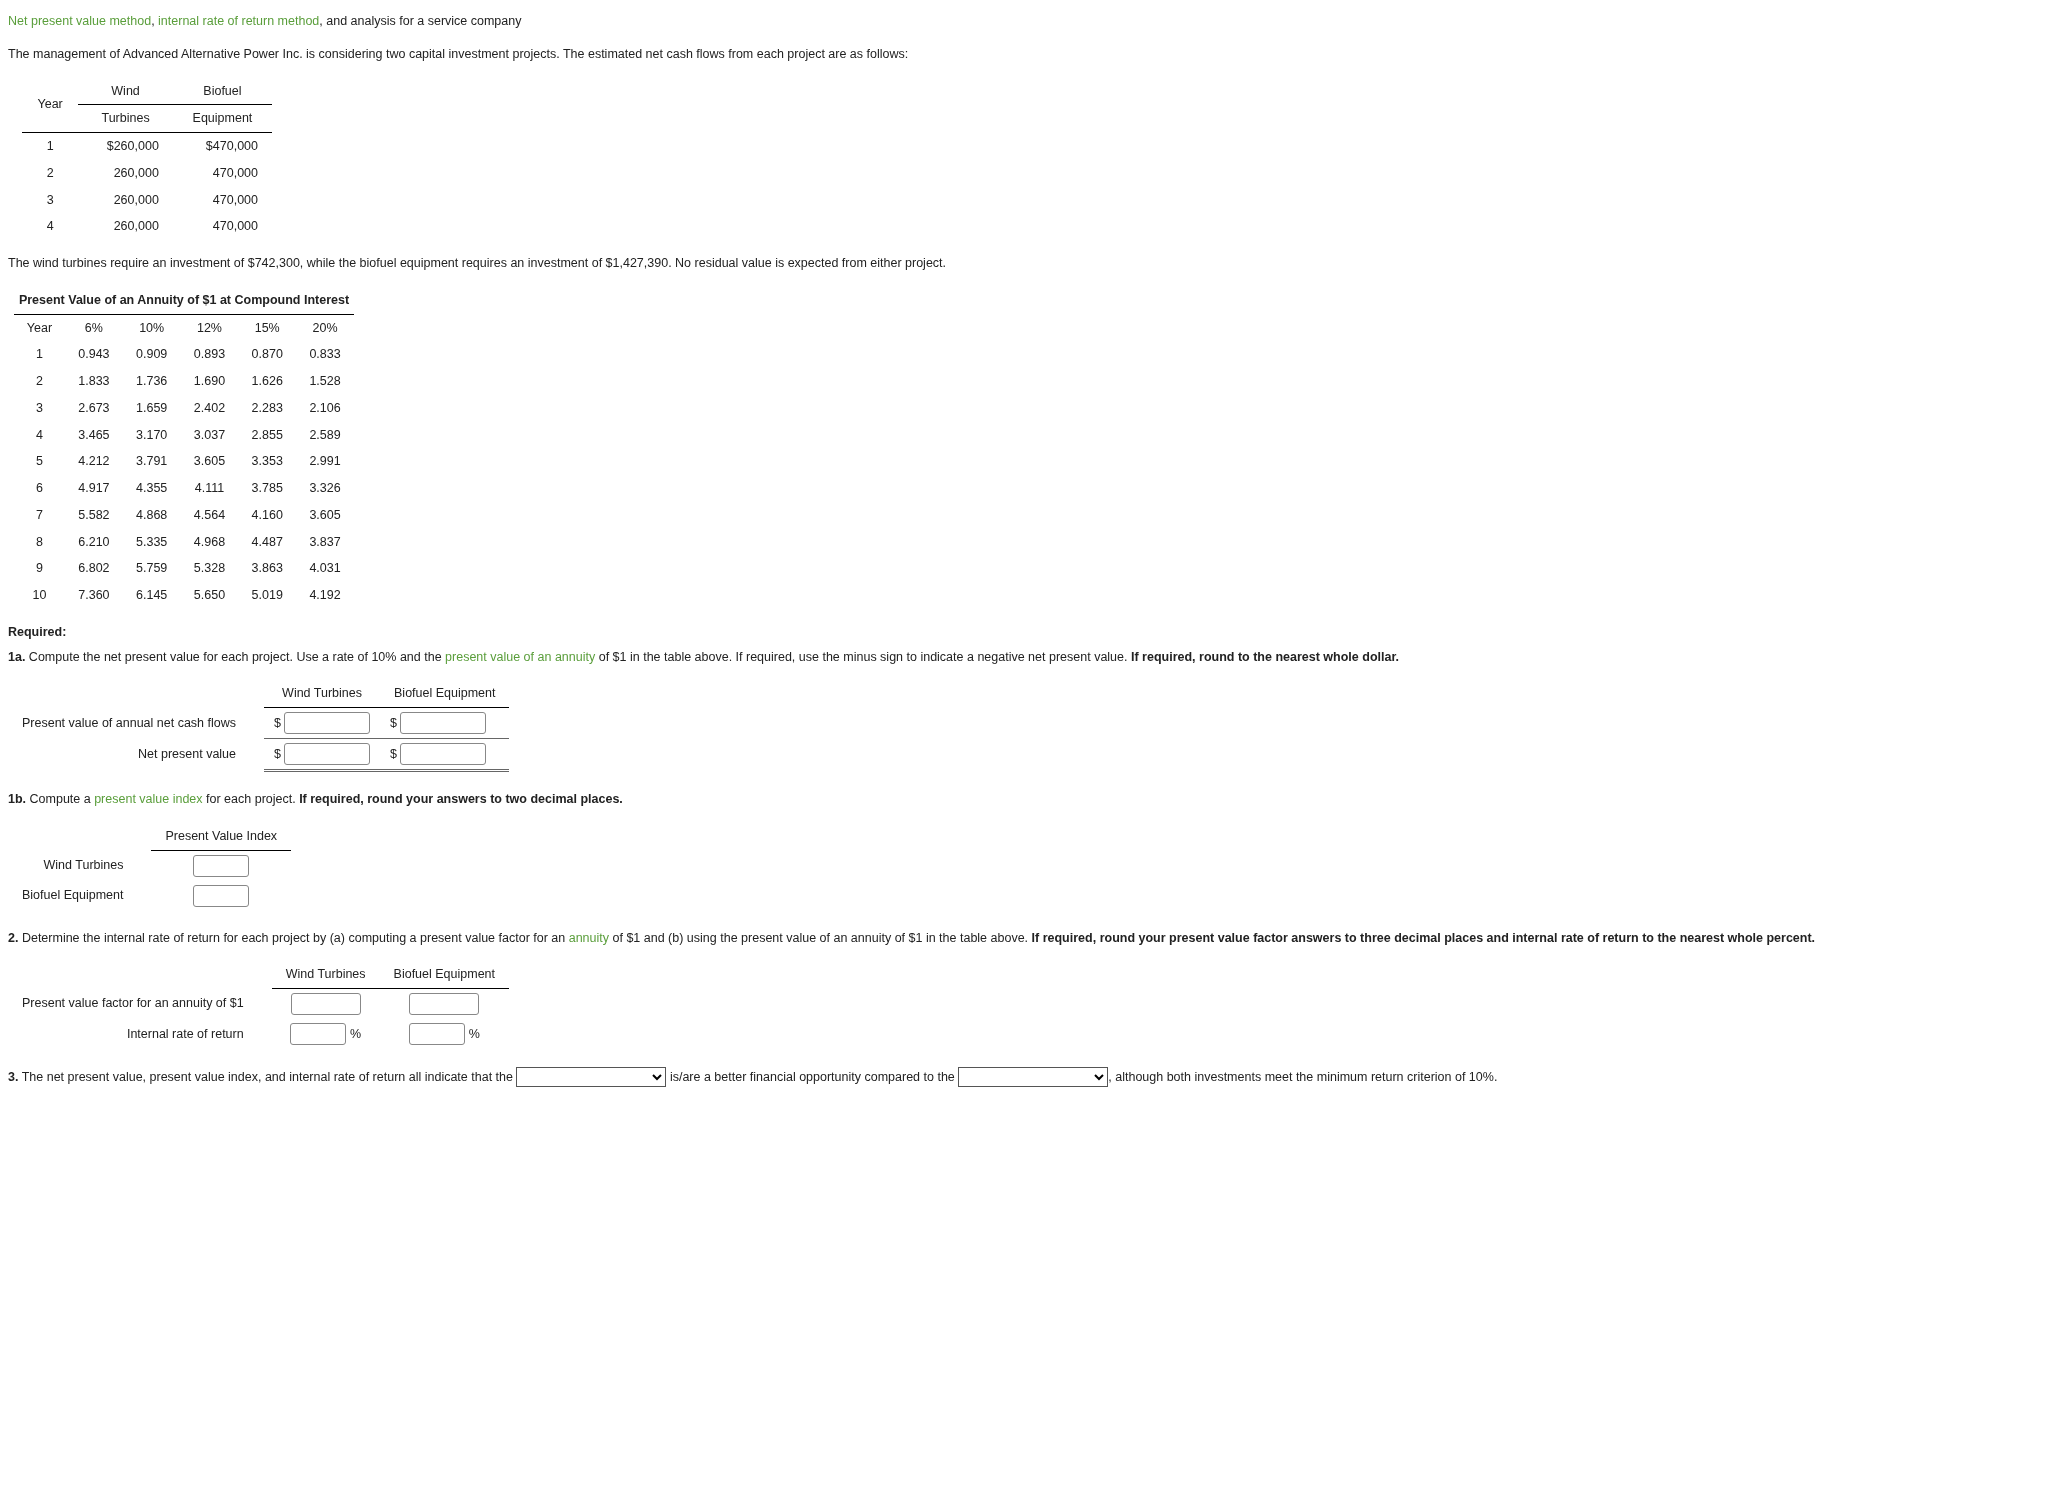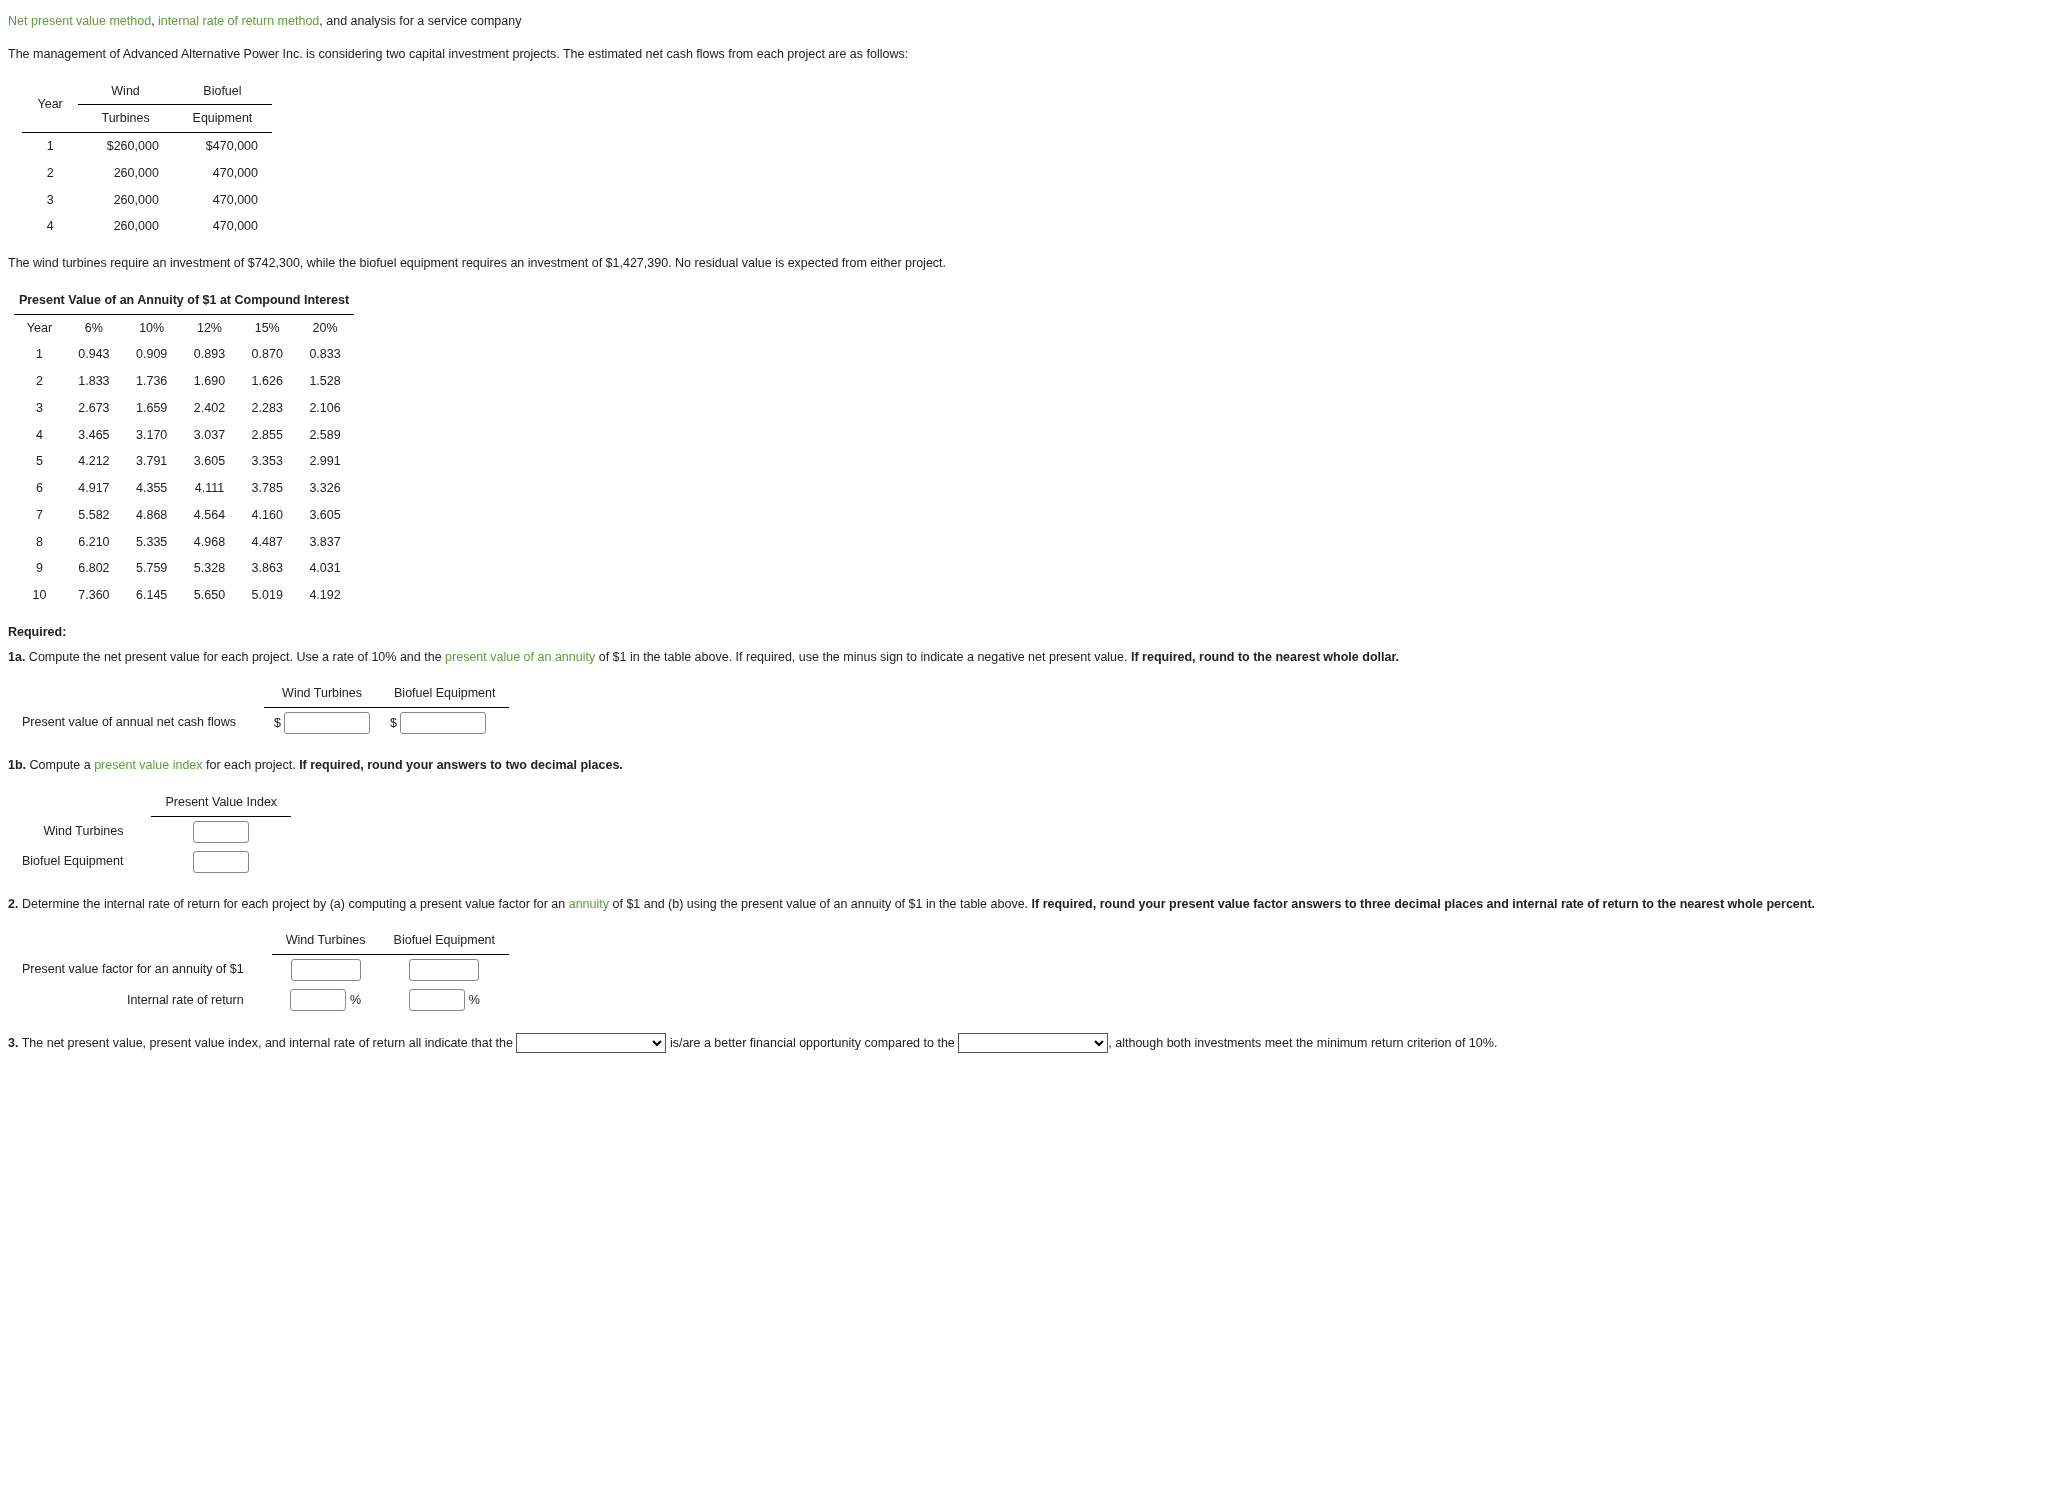--- a/index.html
+++ b/index.html
@@ -215,20 +215,25 @@
       <tr>
     <th style="border-bottom:0;"></th>
     <th>Wind Turbines</th>
     <th>Biofuel Equipment</th>
   </tr>
   <tr>
     <td class="label">Present value of annual net cash flows</td>
     <td class="inpcell"><span class="prefix">$</span><input type="text" class="box" style=""></td>
     <td class="inpcell"><span class="prefix">$</span><input type="text" class="box" style=""></td>
   </tr>
+  <tr class="total-line dbl-bottom">
+    <td class="label">Net present value</td>
+    <td class="inpcell"><span class="prefix">$</span><input type="text" class="box" style=""></td>
+    <td class="inpcell"><span class="prefix">$</span><input type="text" class="box" style=""></td>
+  </tr>
 </tbody>
   </table>
 
 <p>
   <b>1b.</b><span> Compute a </span><span class="green-term">present value index</span><span> for each project. </span><b>If required, round your answers to two decimal places.</b>
 </p>
 
 <table class="req-table">
   <tbody>
       <tr>

